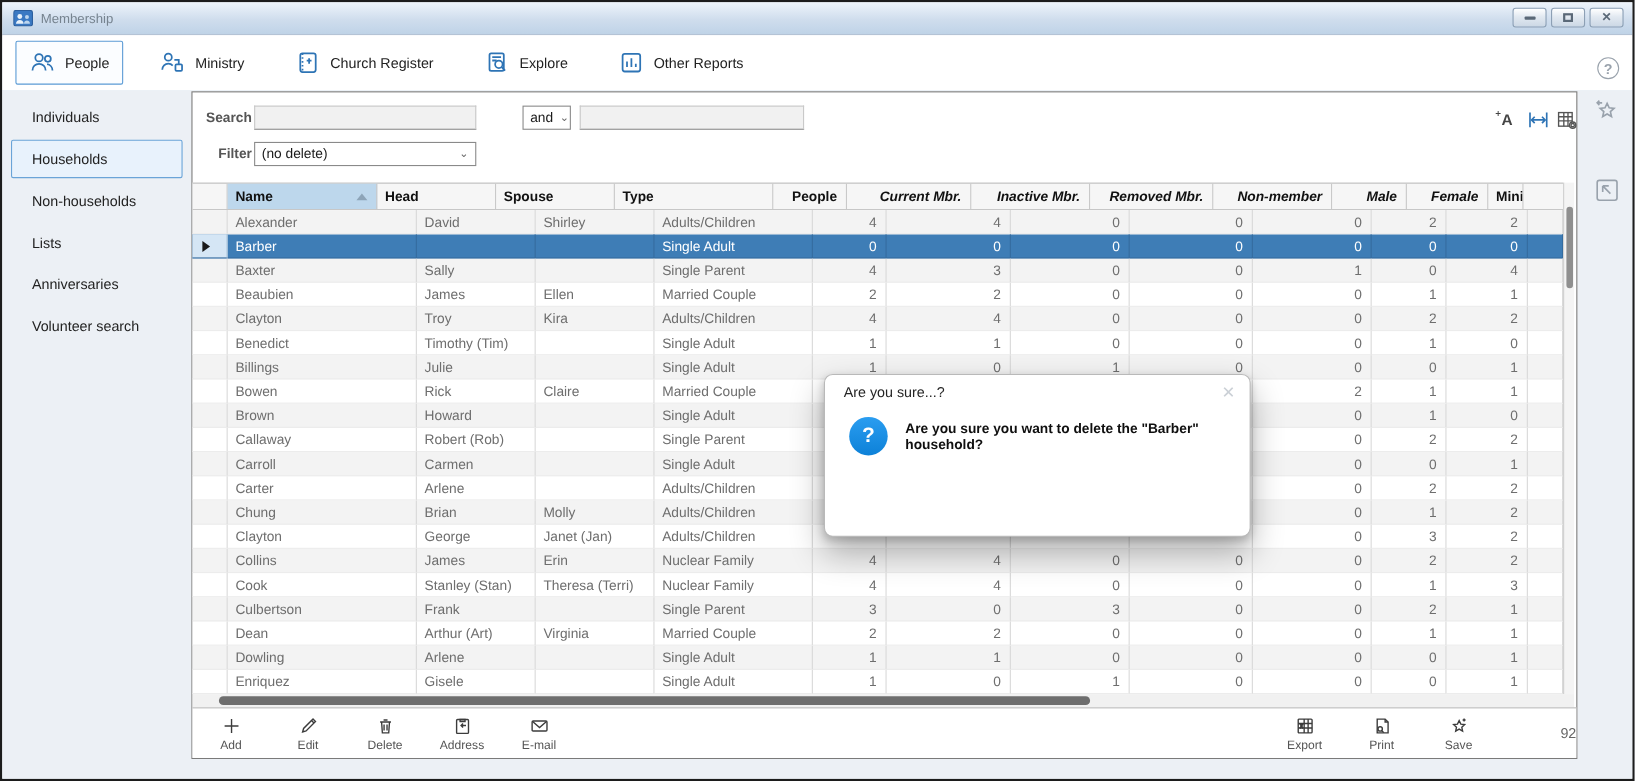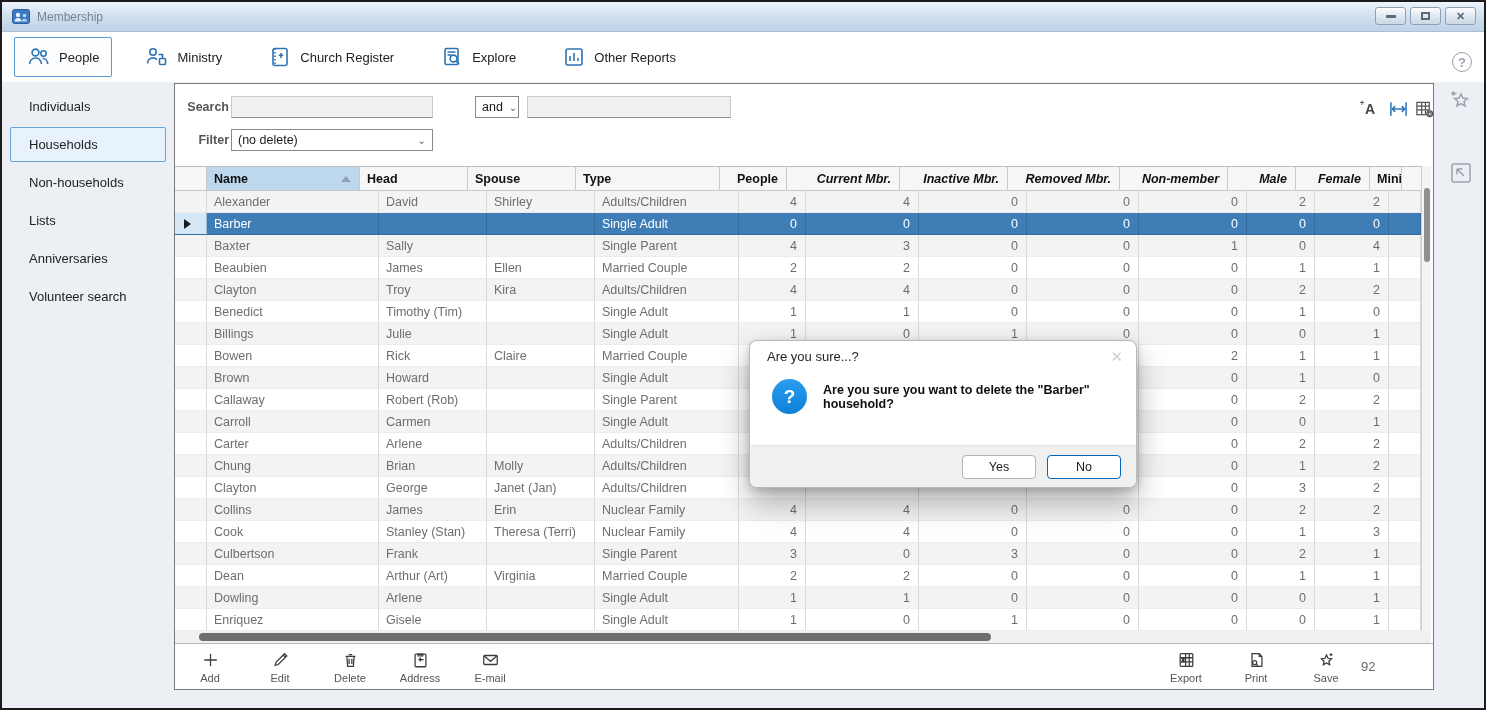--- a/index.html
+++ b/index.html
@@ -134,21 +134,21 @@
     border-top: 1px solid #b9b9b9; background: #fff;
     display: flex; align-items: center;
   }
   .tool-btn {
     width: 70px; display: flex; flex-direction: column; align-items: center; gap: 3px;
     cursor: pointer; padding-top: 2px;
   }
   .tool-btn svg { width: 19px; height: 18px; stroke: #3c3c3c; fill: none; stroke-width: 1.4; }
   .tool-btn .lbl { font-size: 11px; color: #555; }
   .right-tools { margin-left: auto; display: flex; align-items: center; }
-  .rec-count { width: 72px; text-align: left; font-size: 13px; color: #666; }
+  .rec-count { width: 72px; text-align: right; font-size: 13px; color: #666; }
 
   
   .dialog {
     position: absolute; left: 747px; top: 338px; width: 388px; height: 148px;
     background: #fff; border: 1px solid #b9b9b9; border-radius: 8px;
     box-shadow: 0 14px 30px rgba(0,0,0,.30), 0 3px 8px rgba(0,0,0,.18);
     overflow: hidden; z-index: 10;
   }
   .dlg-title { height: 30px; display: flex; align-items: center; padding-left: 17px; font-size: 13px; color: #242424; }
   .dlg-close { position: absolute; right: 13px; top: 7px; font-size: 15px; color: #cbd0d6; cursor: pointer; }
@@ -303,21 +303,21 @@
           <circle cx="15.5" cy="14" r="3" fill="#fff"></circle>
           <circle cx="15.5" cy="14" r="1.6"></circle>
         </svg>
     </div>
 
     <div class="grid">
       <div class="hrow" id="grid-header">
           <div class="hcell" style="width: 32px;">
             <span></span>
           </div>
-          <div class="hcell sorted" style="width: 153px; justify-content: center;">
+          <div class="hcell sorted" style="width: 136px; justify-content: center;">
             <span>Name</span>
             <span class="sort-arrow"></span>
           </div>
           <div class="hcell" style="width: 108px;">
             <span>Head</span>
           </div>
           <div class="hcell" style="width: 108px;">
             <span>Spouse</span>
           </div>
           <div class="hcell" style="width: 144px;">
@@ -725,19 +725,15 @@
     </div>
   </div>
 
   <div class="dialog">
     <div class="dlg-title">Are you sure...?</div>
     <div class="dlg-close">✕</div>
     <div class="dlg-body">
       <div class="dlg-qicon">?</div>
       <div class="dlg-msg">Are you sure you want to delete the "Barber" household?</div>
     </div>
-    <div class="dlg-footer">
-      <button class="dlg-btn">Yes</button>
-      <button class="dlg-btn default">No</button>
-    </div>
   </div>
 
 </div>
 
 </body></html>

